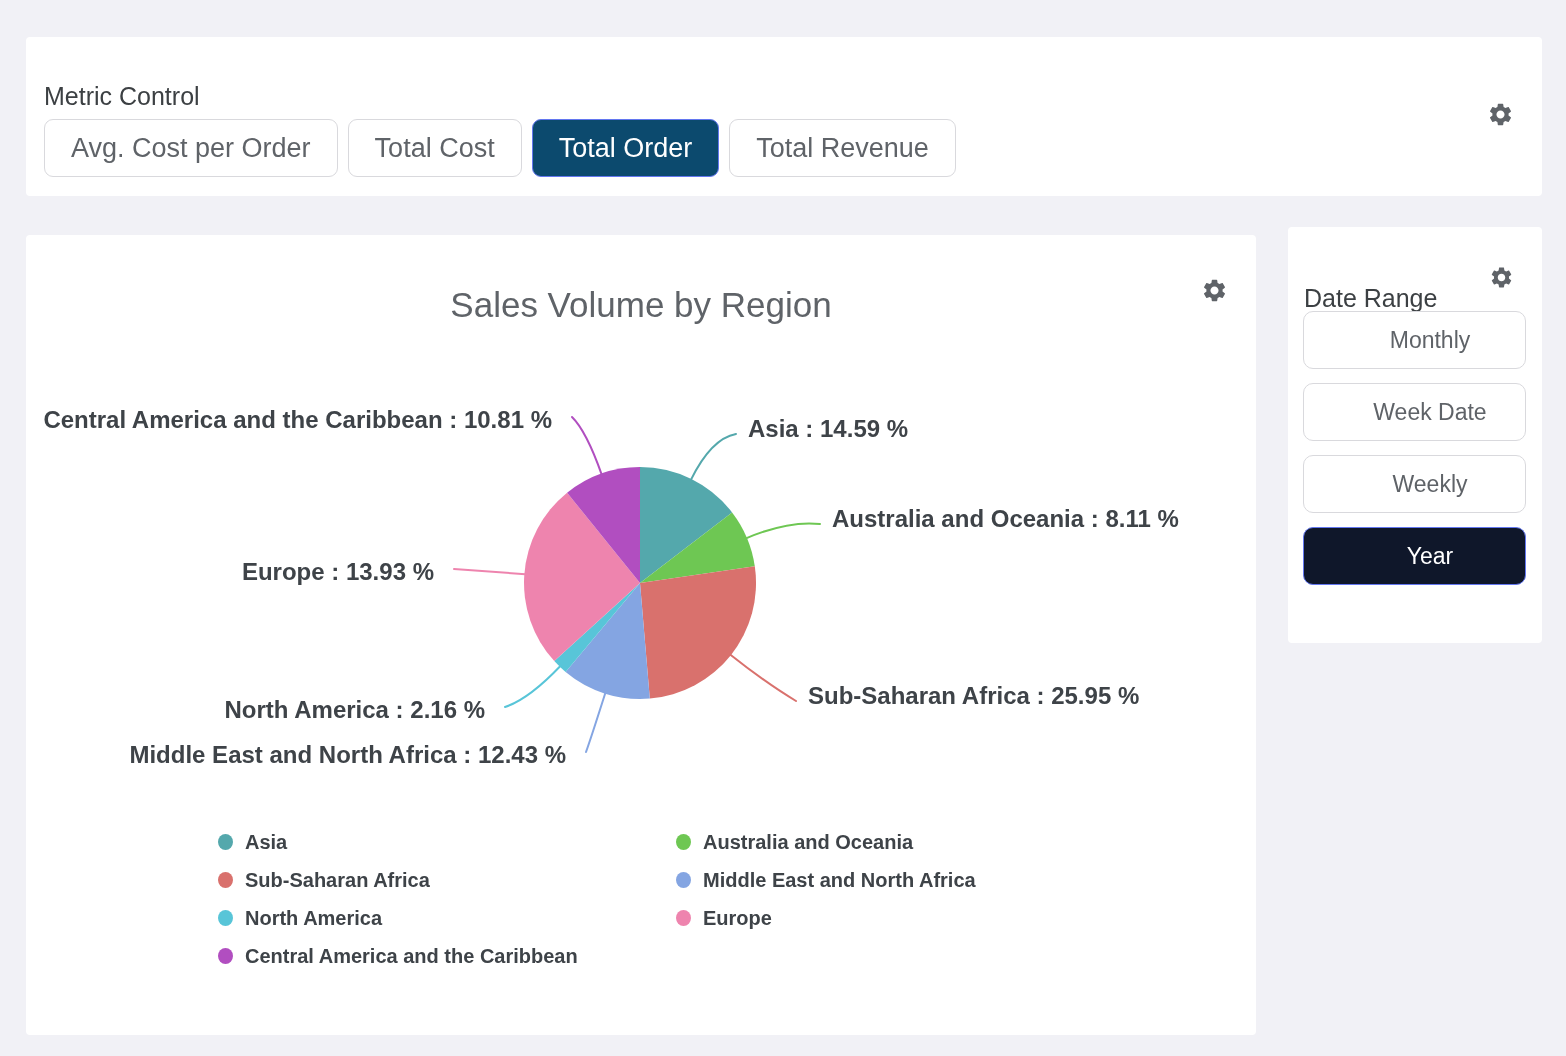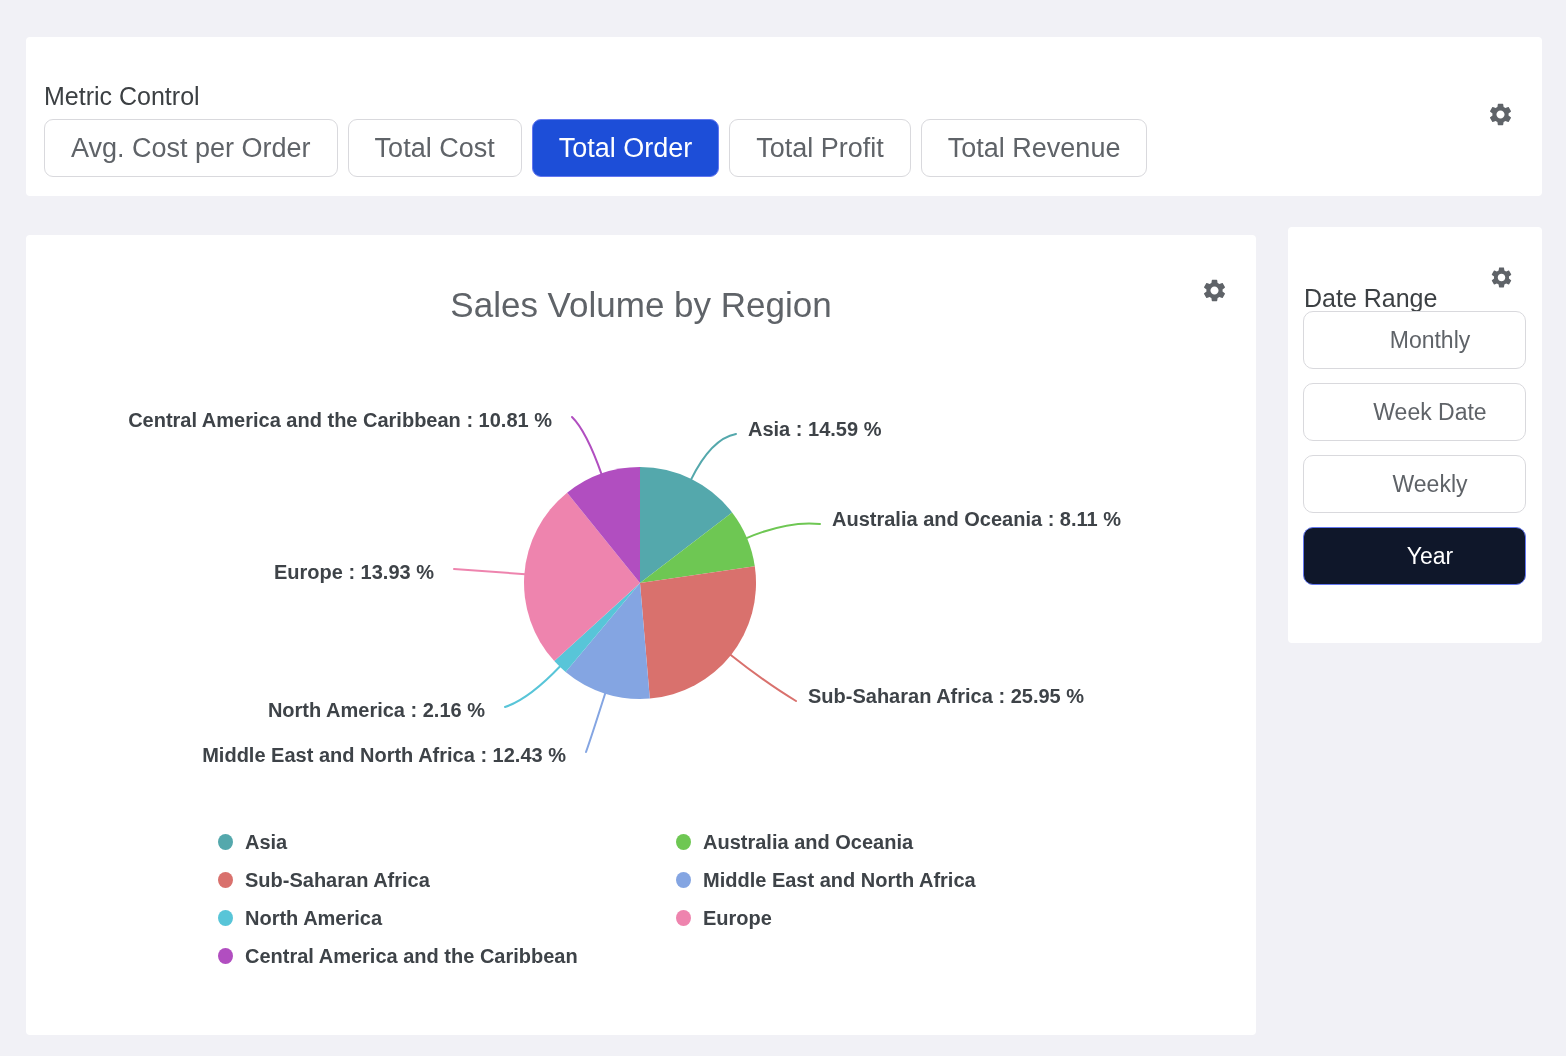--- a/index.html
+++ b/index.html
@@ -23,33 +23,33 @@
   .date-gear{top:38px;right:28px;}
   .btn-row{
     position:absolute;left:18px;top:82px;display:flex;gap:10px;
   }
   .pill{
     height:58px;padding:0 26px;display:flex;align-items:center;justify-content:center;
     background:#ffffff;border:1px solid #d9d9dd;border-radius:9px;
     font-size:27px;color:#5f6368;font-family:"Liberation Sans", sans-serif;cursor:pointer;
     box-sizing:border-box;white-space:nowrap;
   }
-  .pill.selected{background:#1d4ed8;border-color:#6377f0;color:#ffffff;}
+  .pill.selected{background:#0c4a6e;border-color:#6377f0;color:#ffffff;}
 
   
   .chart-panel{left:26px;top:235px;width:1230px;height:800px;}
   .chart-title{
     position:absolute;top:50px;left:0;width:100%;text-align:center;
     font-size:35px;font-weight:400;color:#5f6368;margin:0;
   }
   .chart-area{position:absolute;left:0;top:0;width:1230px;height:800px;}
   #pie-svg{position:absolute;left:0;top:0;}
   .pie-label{
     position:absolute;transform:translateY(-50%);
-    font-size:20px;font-weight:700;color:#3e4348;white-space:nowrap;
+    font-size:24px;font-weight:700;color:#3e4348;white-space:nowrap;
   }
   .legend-col{position:absolute;top:588px;display:flex;flex-direction:column;}
   .legend-item{display:flex;align-items:center;height:38px;cursor:pointer;}
   .legend-dot{width:15px;height:16px;border-radius:50%;margin-right:12px;flex:none;}
   .legend-label{font-size:20px;font-weight:700;color:#3e4348;white-space:nowrap;}
 
   
   .date-panel{left:1288px;top:227px;width:254px;height:416px;box-sizing:border-box;}
   .date-heading{
     position:absolute;left:16px;top:36px;
@@ -83,21 +83,20 @@
   <h2 class="panel-heading">Metric Control</h2>
   <span class="gear metric-gear">
     <svg width="27" height="27">
         <use href="#gear-sym"></use>
       </svg>
   </span>
   <div class="btn-row" id="metric-buttons">
       <button class="pill">Avg. Cost per Order</button>
       <button class="pill">Total Cost</button>
       <button class="pill selected">Total Order</button>
-      <button class="pill">Total Profit</button>
       <button class="pill">Total Revenue</button>
     </div>
 </section>
 
 <section class="panel chart-panel">
   <h1 class="chart-title">Sales Volume by Region</h1>
   <span class="gear chart-gear">
     <svg width="27" height="27">
         <use href="#gear-sym"></use>
       </svg>

